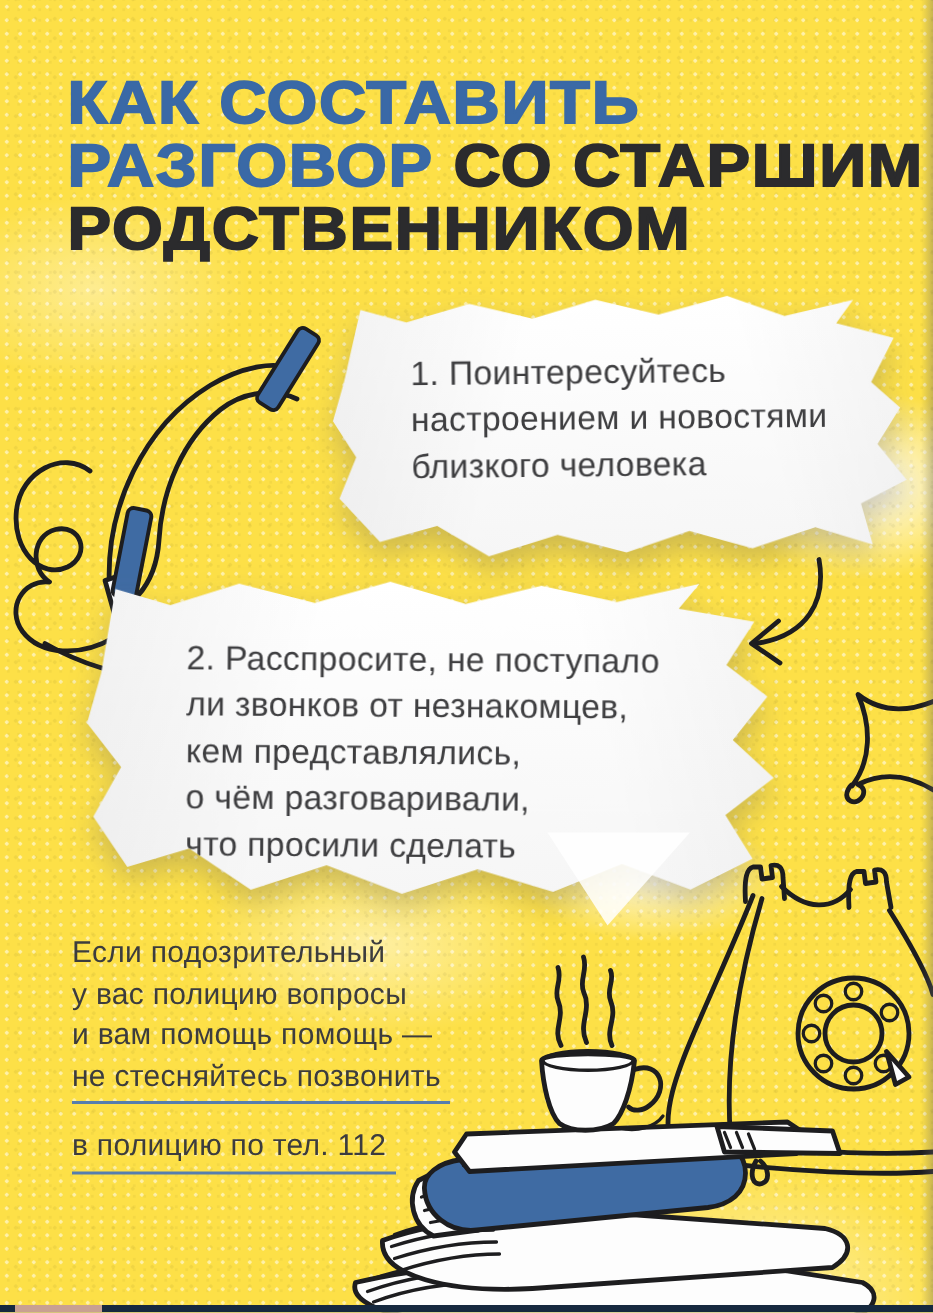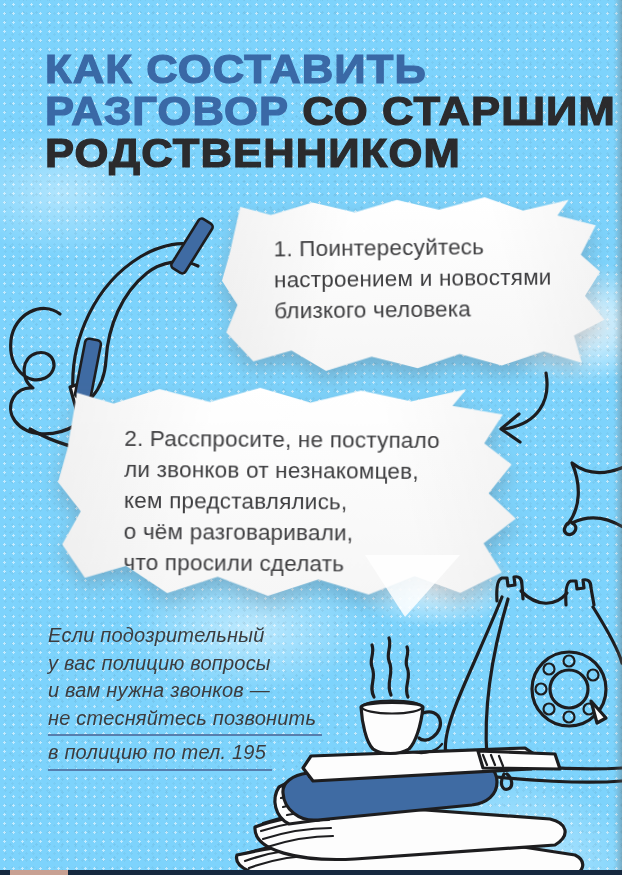--- a/index.html
+++ b/index.html
@@ -1,18 +1,18 @@
 <!DOCTYPE html>
 <html><head>
 <meta charset="utf-8">
 <style>
   * { margin:0; padding:0; box-sizing:border-box; }
   html,body { width:622px; height:875px; }
   body { font-family:"Liberation Sans", sans-serif; background:#e9e9e8; overflow:hidden; }
-  .poster { position:relative; width:622px; height:875px; background:#7dd3fc; overflow:hidden; }
+  .poster { position:relative; width:622px; height:875px; background:#fde047; overflow:hidden; }
 
   
   .texture { position:absolute; inset:0; pointer-events:none;
     background-image:
       radial-gradient(rgba(255,255,255,0.55) 1px, transparent 1.3px),
       radial-gradient(rgba(0,0,0,0.05) 1px, transparent 1.3px),
       radial-gradient(rgba(0,0,0,0.035) 1px, transparent 1.2px);
     background-size: 9px 9px, 13px 13px, 7px 7px;
     background-position: 0 0, 4px 6px, 2px 3px; }
   .blobs { position:absolute; inset:0; pointer-events:none;
@@ -44,23 +44,23 @@
   .note-1-wrap { left:222px; top:198px; width:382px; height:172px; transform:rotate(-0.6deg); }
   .note-1 { clip-path:polygon(2% 32%,0% 47%,4% 61%,1% 77%,8% 94%,18% 88%,27% 100%,39% 92%,51% 99%,62% 91%,73% 98%,84% 90%,94% 97%,92% 81%,100% 72%,95% 58%,99% 44%,94% 34%,98% 17%,88% 11%,91% 2%,79% 8%,69% 0%,57% 7%,46% 1%,35% 8%,24% 2%,13% 9%,5% 4%); }
   .note-2-wrap { left:58px; top:388px; width:458px; height:208px; transform:rotate(0.4deg); }
   .note-2 { clip-path:polygon(2% 30%,0% 46%,5% 60%,1% 76%,6% 92%,15% 86%,24% 99%,35% 91%,46% 100%,57% 92%,68% 99%,78% 90%,88% 98%,97% 88%,93% 74%,100% 62%,94% 50%,99% 36%,93% 26%,97% 12%,86% 8%,89% 0%,77% 6%,66% 1%,55% 7%,44% 0%,33% 7%,22% 1%,12% 8%,4% 3%); }
   .note-text { position:absolute; color:#3e3e40; font-size:22.5px; line-height:31px; letter-spacing:0.2px; }
   .note-1-text { left:52px; top:34px; }
   .note-2-text { left:66px; top:36px; }
 
   
   .footer-note { position:absolute; left:48px; top:622px; font-size:20px; line-height:27.5px;
-    color:#3c3c3e; letter-spacing:0.2px;font-style:italic; }
+    color:#3c3c3e; letter-spacing:0.2px; }
   .footer-note .u { display:inline-block; border-bottom:2.5px solid #567ead;
-    padding:0 6px 2px 0; margin-bottom:3px; }
+    padding:0 6px 2px 0; margin-bottom:15px; }
 
   
   svg { position:absolute; overflow:visible; }
   .handset-svg { left:0; top:210px; }
   .arrow-svg { left:480px; top:365px; }
   .crumple-svg { left:558px; top:452px; }
   .bottom-svg { left:225px; top:555px; }
 
   .ink { stroke:#1d1d1f; stroke-width:3.2; fill:none; stroke-linecap:round; stroke-linejoin:round; }
   .ink-thin { stroke:#1d1d1f; stroke-width:2.2; fill:none; stroke-linecap:round; }
@@ -189,23 +189,23 @@
       <path class="ink" d="M198,158 C215,152 222,171 208,182 C203,186 197,186 194,183"></path>
       <path class="ink fill-white" d="M136,152 C136,146 198,146 198,152 C196,172 190,188 184,194 C174,200 156,200 148,194 C141,187 137,168 136,152 Z"></path>
       <ellipse class="ink-thin" cx="167" cy="152" rx="30" ry="6.5" fill="none"></ellipse>
       <path class="ink-thin" d="M188,197 C200,200 212,196 217,189"></path>
     </g>
   </svg>
 
   <div class="footer-note">
     <div>Если подозрительный</div>
     <div>у вас полицию вопросы</div>
-    <div>и вам нужна звонков —</div>
+    <div>и вам помощь помощь —</div>
     <div><span class="u">не стесняйтесь позвонить</span></div>
-    <div><span class="u">в полицию по тел. 195</span></div>
+    <div><span class="u">в полицию по тел. 112</span></div>
   </div>
 
   <div class="edge-shade"></div>
 
   <div class="bottom-bar">
     <div class="bottom-bar-tan"></div>
   </div>
 </div>
 
 </body></html>

